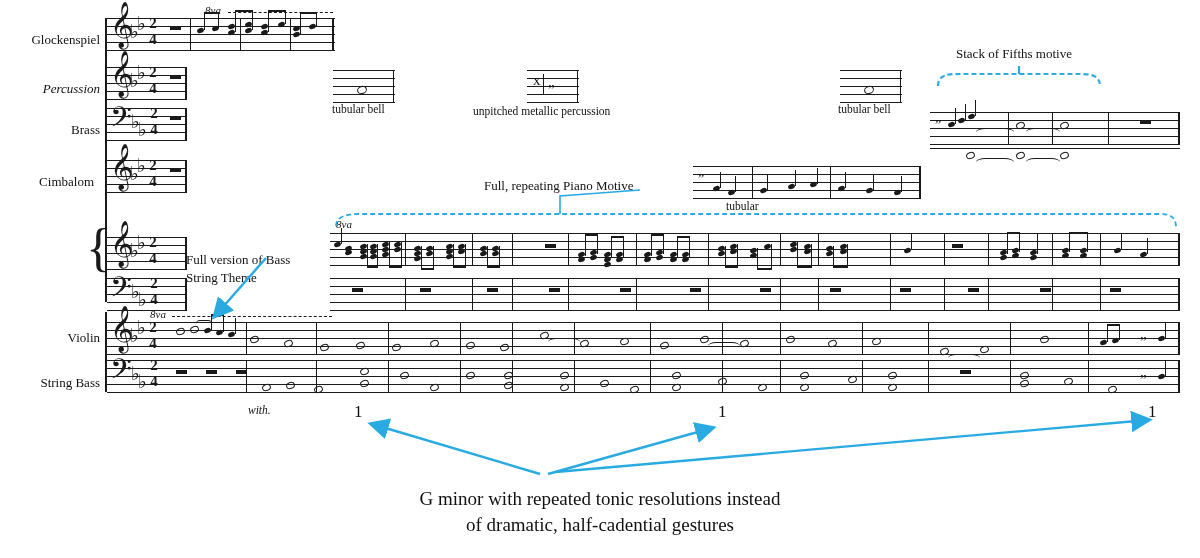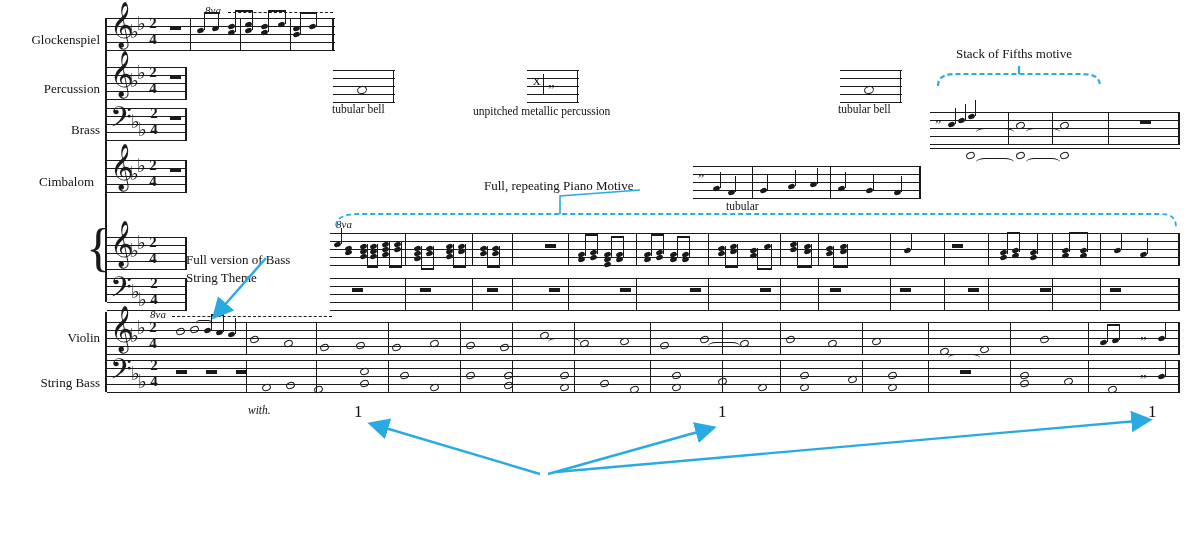--- a/index.html
+++ b/index.html
@@ -167,21 +167,21 @@
     font-size: 17px;
     color: #111;
   }
 </style>
 </head>
 <body>
 
 <div class="stage">
 
   <div class="inst-label" style="left:10px; top:32px; width:90px;">Glockenspiel</div>
-  <div class="inst-label" style="left:10px; top:81px; width:90px;">Percussion</div>
+  <div class="inst-label" style="left:10px; top:81px; width:90px;font-style:italic;">Percussion</div>
   <div class="inst-label" style="left:10px; top:122px; width:90px;">Brass</div>
   <div class="inst-label" style="left:4px; top:174px; width:90px;">Cimbalom</div>
   <div class="inst-label" style="left:10px; top:330px; width:90px;">Violin</div>
   <div class="inst-label" style="left:0px; top:375px; width:100px;">String Bass</div>
 
   <div class="barline thick" style="left:105px; top:18px; height:284px;"></div>
   <div class="barline thick" style="left:105px; top:312px; height:80px;"></div>
 
   <div class="staff" style="left:107px; top:18px; width:228px; height:32px;">
     <div class="ln" style="top:0px;"></div>
@@ -770,14 +770,16 @@
 
     <path d="M266,258 L215,316" fill="none" stroke="#29abe2" stroke-width="2.4" marker-end="url(#ar)"></path>
 
     <path d="M540,474 L372,424" fill="none" stroke="#29abe2" stroke-width="2.4" marker-end="url(#ar)"></path>
     <path d="M548,474 L712,428" fill="none" stroke="#29abe2" stroke-width="2.4" marker-end="url(#ar)"></path>
     <path d="M556,472 L1148,420" fill="none" stroke="#29abe2" stroke-width="2.4" marker-end="url(#ar)"></path>
   </svg>
 
   <div class="annot" style="left:956px; top:46px; font-size:13px;">Stack of Fifths motive</div>
 
+  <div class="caption" style="top:486px;">G minor with repeated tonic resolutions instead</div>
+  <div class="caption" style="top:512px;">of dramatic, half-cadential gestures</div>
 
 </div>
 
 </body></html>

